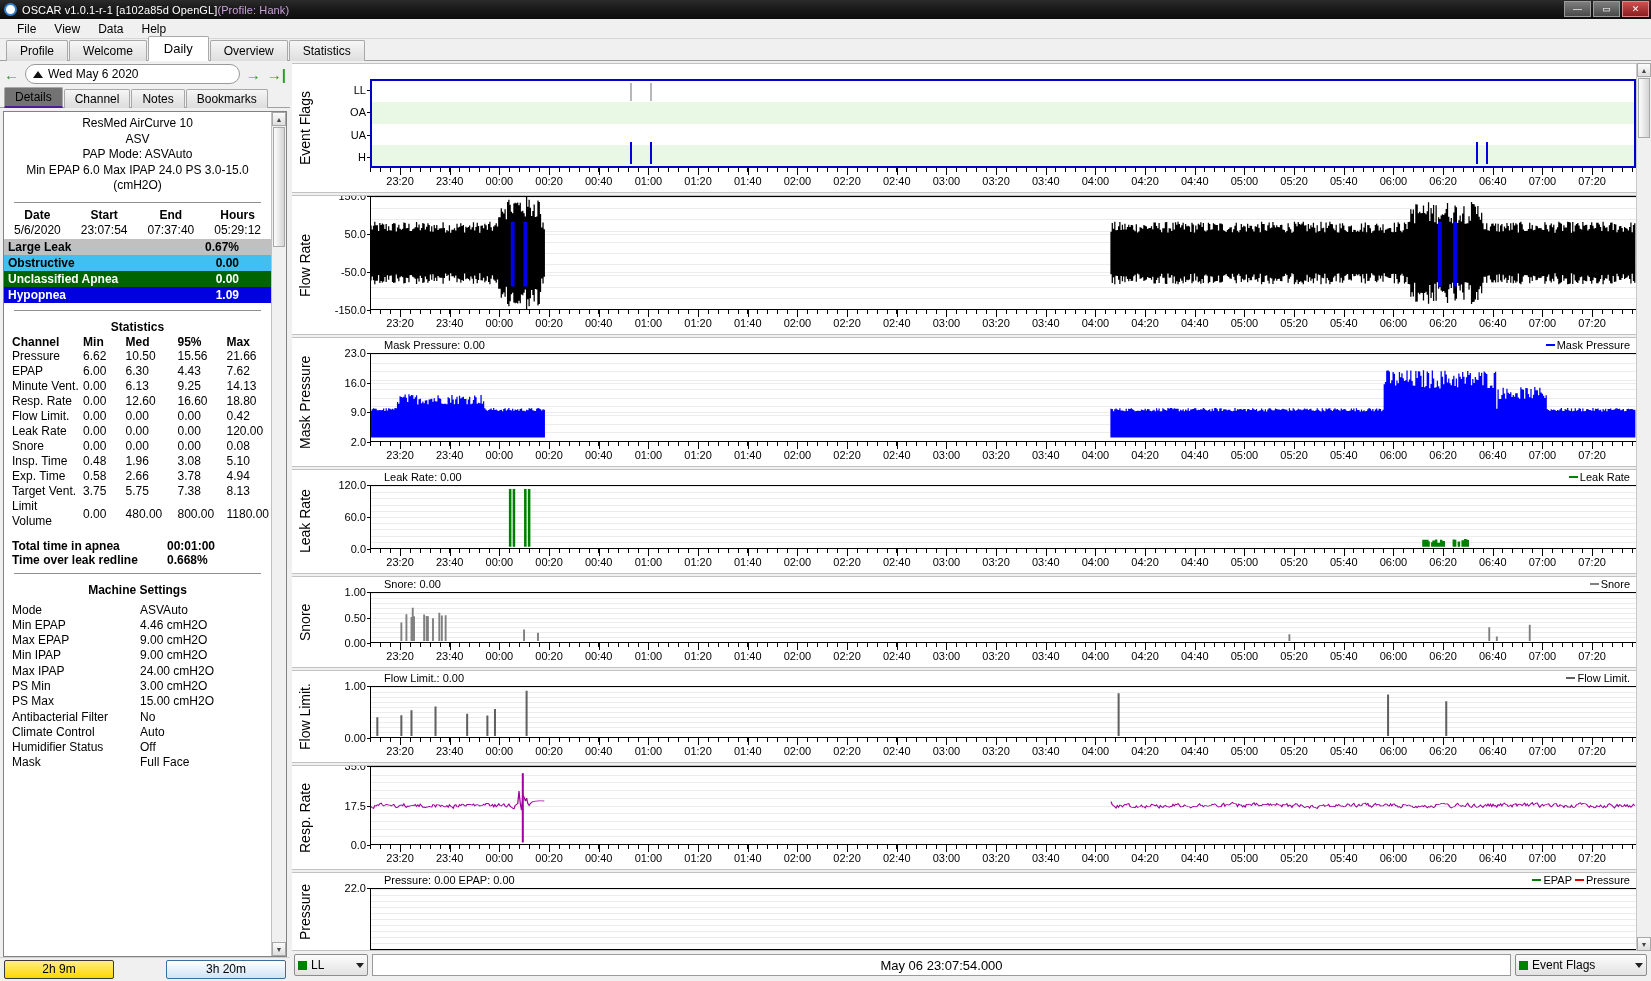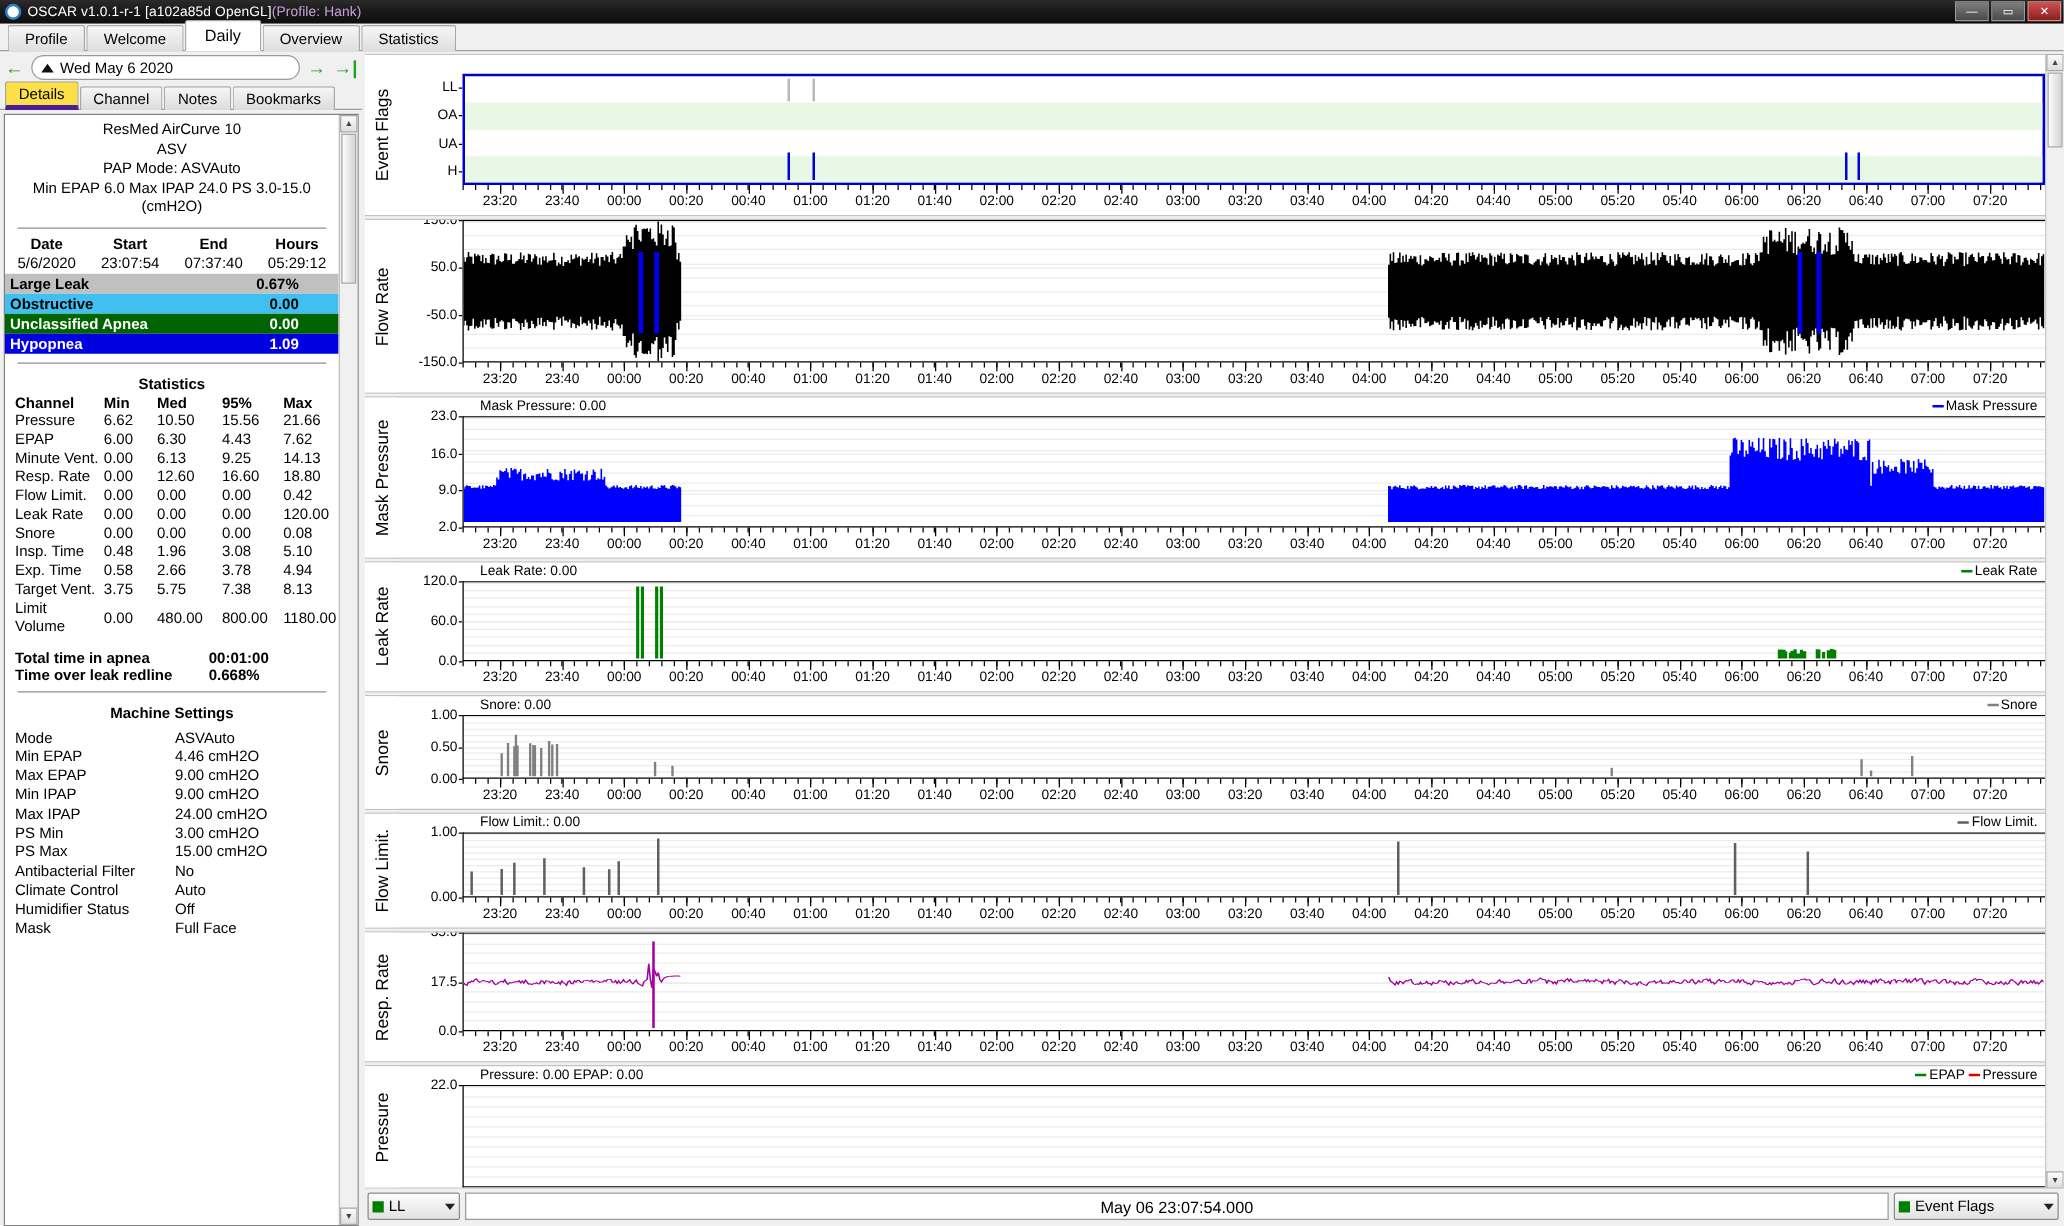--- a/index.html
+++ b/index.html
@@ -127,21 +127,21 @@
     font-size: 12px;
     padding: 2px 10px;
     background: linear-gradient(180deg,#f6f6f6,#dcdcdc);
     border: 1px solid #a8a8a8;
     border-bottom: none;
     margin-right: 1px;
     border-radius: 2px 2px 0 0;
     position: relative; top: 1px;
     cursor: default;
   }
-  .subtab.active { background: #fde047; border-bottom: 4px solid #4c1d95; z-index: 2; }
+  .subtab.active { background: #737373; border-bottom: 2px solid #4c1d95; z-index: 2; }
 
   .leftscrollwrap {
     flex: 1; min-height: 0;
     margin: 3px 3px 0 3px;
     border: 1px solid #828282;
     background: #fff;
     display: flex;
     overflow: hidden;
     position: relative;
   }
@@ -382,20 +382,26 @@
     <div class="tl-icon"></div>
     <span class="tl-text">OSCAR v1.0.1-r-1 [a102a85d OpenGL] </span>
     <span class="tl-text tl-profile">(Profile: Hank)</span>
     <div class="win-btns">
       <div class="win-btn">—</div>
       <div class="win-btn">▭</div>
       <div class="win-btn close">✕</div>
     </div>
   </div>
 
+  <div class="menubar">
+    <div class="mi">File</div>
+    <div class="mi">View</div>
+    <div class="mi">Data</div>
+    <div class="mi">Help</div>
+  </div>
 
   <div class="maintabs">
     <div class="maintab">Profile</div>
     <div class="maintab">Welcome</div>
     <div class="maintab active">Daily</div>
     <div class="maintab">Overview</div>
     <div class="maintab">Statistics</div>
   </div>
 
   <div class="body">
@@ -628,20 +634,24 @@
 
         </div>
         <div class="vscroll">
           <div class="vs-btn">▲</div>
           <div class="vs-thumb"></div>
           <div class="vs-track"></div>
           <div class="vs-btn">▼</div>
         </div>
       </div>
 
+      <div class="bottombtns">
+        <div class="btn-yellow">2h 9m</div>
+        <div class="btn-blue">3h 20m</div>
+      </div>
     </div>
 
     <div class="right">
       <div class="chartstack">
         <div class="charts" id="charts">
             <div class="panel" style="height: 130px;">
               <div class="ylabel">Event Flags</div>
               <div class="plotcol">
                 <div class="hdr"><span></span></div>
                 <div class="plotarea">

